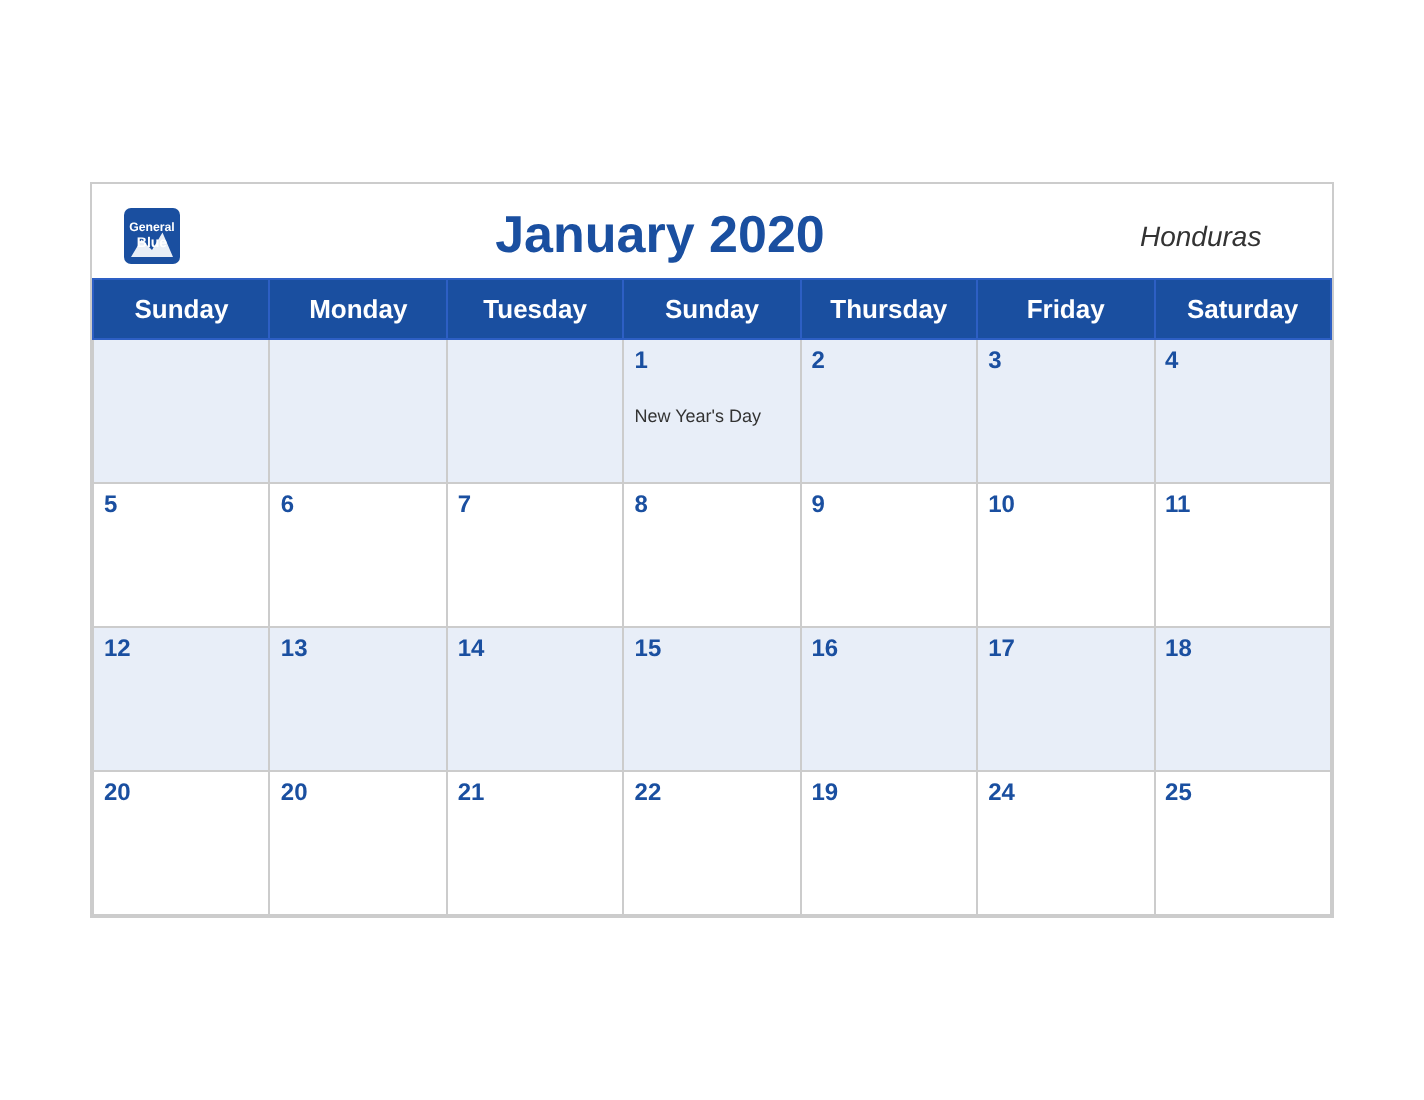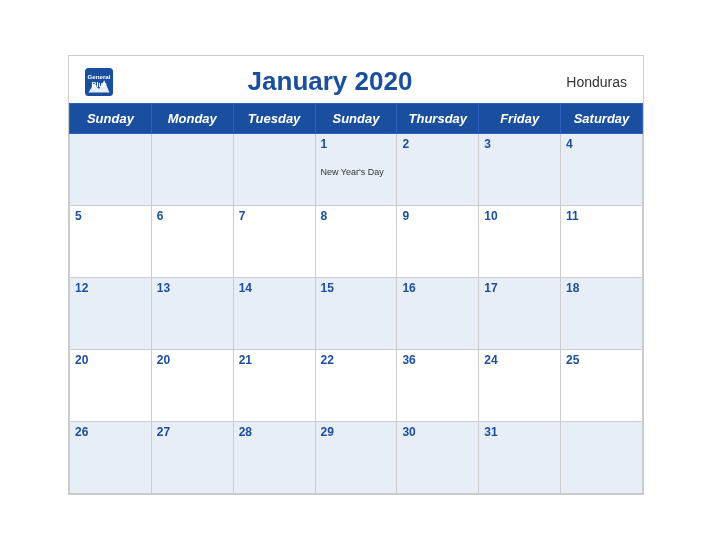--- a/index.html
+++ b/index.html
@@ -6,21 +6,21 @@
     body {
       font-family: Arial, sans-serif;
       background: #fff;
       display: flex;
       justify-content: center;
       align-items: center;
       width: 712px;
       height: 550px;
     }
     .calendar-wrapper {
-      width: 576px;
+      width: 622px;
       border: 1px solid #ccc;
       background: #fff;
     }
     .calendar-header {
       display: flex;
       justify-content: space-between;
       align-items: center;
       padding: 10px 16px 6px 16px;
       background: #fff;
     }
@@ -36,36 +36,35 @@
     .month-title {
       font-size: 26px;
       font-weight: bold;
       color: #1a4fa0;
       text-align: center;
       flex: 1;
     }
     .country-label {
       font-size: 14px;
       color: #333;
-      text-align: right;
       min-width: 80px;
+      font-style: italic;
     }
     .calendar-grid {
       width: 100%;
       border-collapse: collapse;
     }
     .calendar-grid th {
       background: #1a4fa0;
       color: #fff;
       font-size: 13px;
       font-weight: bold;
       text-align: center;
       padding: 7px 4px;
       border: 1px solid #2d5fc4;
-      font-style: italic;
     }
     .calendar-grid td {
       border: 1px solid #ccc;
       vertical-align: top;
       width: calc(100% / 7);
       height: 72px;
       padding: 3px 5px;
       background: #fff;
     }
     .calendar-grid tr:nth-child(odd) td {
@@ -188,45 +187,24 @@
           <td>
             <span class="day-number">20</span>
           </td>
           <td>
             <span class="day-number">21</span>
           </td>
           <td>
             <span class="day-number">22</span>
           </td>
           <td>
-            <span class="day-number">36</span>
+            <span class="day-number">19</span>
           </td>
           <td>
             <span class="day-number">24</span>
           </td>
           <td>
             <span class="day-number">25</span>
           </td>
-        </tr>
-        <tr>
-          <td>
-            <span class="day-number">26</span>
-          </td>
-          <td>
-            <span class="day-number">27</span>
-          </td>
-          <td>
-            <span class="day-number">28</span>
-          </td>
-          <td>
-            <span class="day-number">29</span>
-          </td>
-          <td>
-            <span class="day-number">30</span>
-          </td>
-          <td>
-            <span class="day-number">31</span>
-          </td>
-          <td></td>
         </tr>
       </tbody>
   </table>
 </div>
 
 </body></html>

